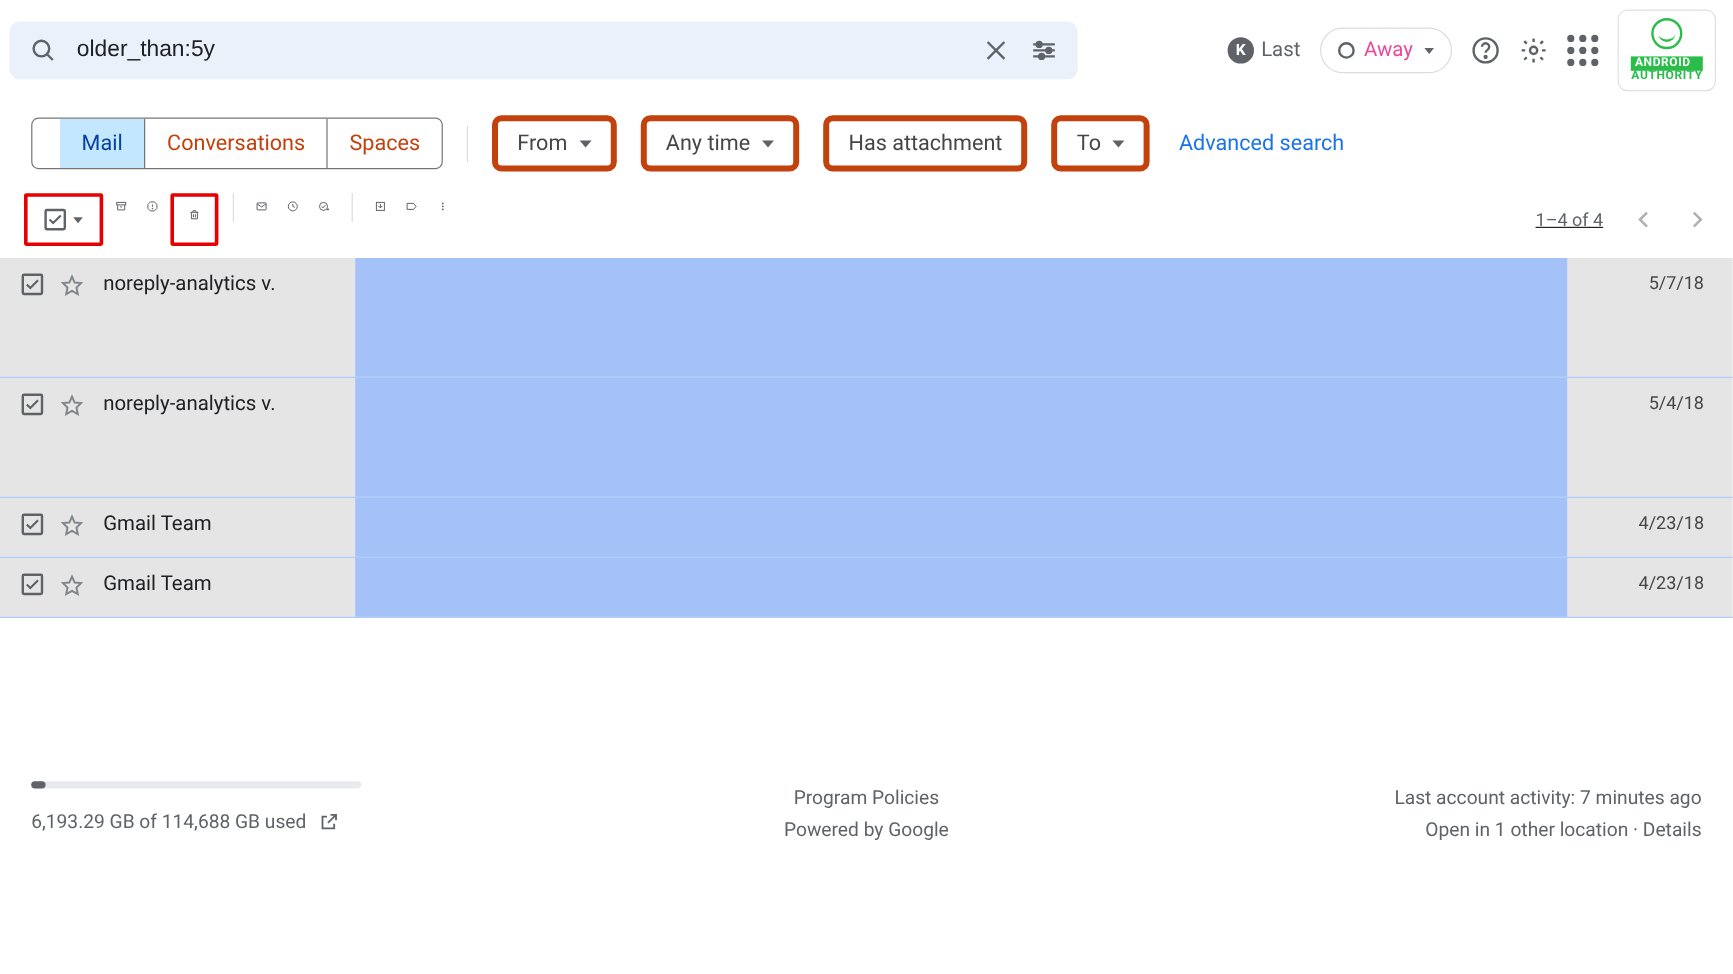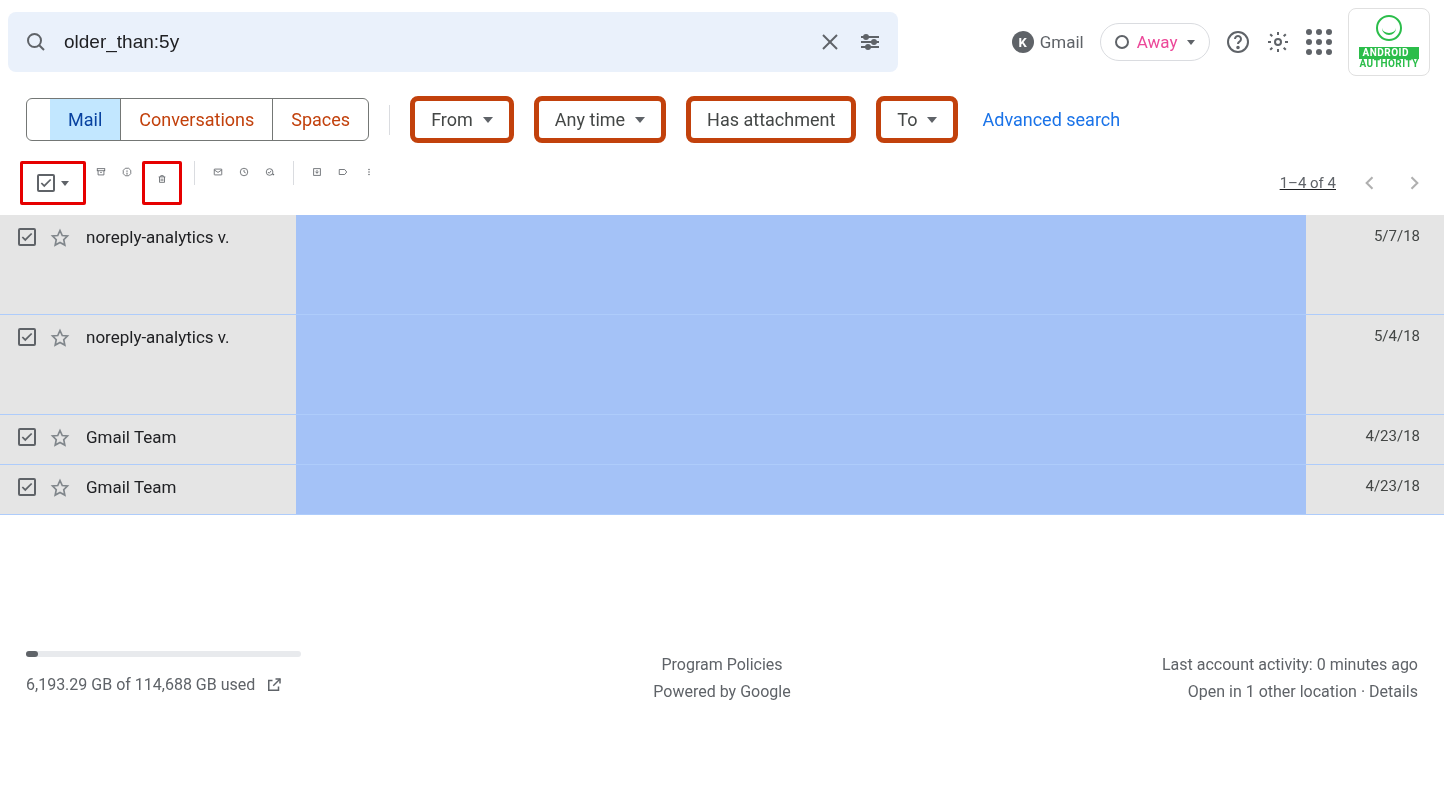--- a/index.html
+++ b/index.html
@@ -1,20 +1,20 @@
 <!DOCTYPE html>
 <html><head>
 <meta charset="utf-8">
 <style>
 * { box-sizing: border-box; margin: 0; padding: 0; }
 body { font-family: 'Google Sans', Roboto, Arial, sans-serif; background: #fff; color: #202124; width: 1444px; height: 812px; overflow: hidden; }
 
 
 .header-row { display: flex; align-items: center; padding: 8px 8px 8px 8px; gap: 16px; }
-.search-bar { flex: 0 0 890px; height: 60px; background: #eaf1fb; border-radius: 8px; display: flex; align-items: center; padding: 0 16px; }
+.search-bar { flex: 0 0 890px; height: 48px; background: #eaf1fb; border-radius: 8px; display: flex; align-items: center; padding: 0 16px; }
 .search-icon { color: #5f6368; width: 24px; height: 24px; margin-right: 16px; flex-shrink: 0; }
 .search-input { flex: 1; border: none; background: transparent; font-size: 19px; color: #202124; outline: none; }
 .search-clear, .search-options { color: #5f6368; width: 24px; height: 24px; cursor: pointer; margin-left: 16px; flex-shrink: 0; }
 
 .header-right { display: flex; align-items: center; gap: 16px; margin-left: auto; padding-right: 6px; }
 .login-chip { display: flex; align-items: center; gap: 6px; color: #5f6368; font-size: 17px; }
 .login-chip .k-circle { width: 22px; height: 22px; border-radius: 50%; background: #5f6368; color: #fff; display: flex; align-items: center; justify-content: center; font-size: 13px; font-weight: bold; }
 .status-pill { display: flex; align-items: center; gap: 8px; border: 1px solid #dadce0; border-radius: 22px; padding: 8px 14px; color: #ec4899; font-size: 17px; cursor: pointer; }
 .status-pill .circle-outline { width: 14px; height: 14px; border: 2px solid #5f6368; border-radius: 50%; }
 .hdr-icon { width: 24px; height: 24px; color: #5f6368; cursor: pointer; }
@@ -95,21 +95,21 @@
         <line x1="3" y1="17" x2="21" y2="17"></line>
         <circle cx="8" cy="7" r="2" fill="#5f6368"></circle>
         <circle cx="16" cy="12" r="2" fill="#5f6368"></circle>
         <circle cx="10" cy="17" r="2" fill="#5f6368"></circle>
       </svg>
   </div>
 
   <div class="header-right">
     <div class="login-chip">
       <div class="k-circle">K</div>
-      <span>Gmail</span>
+      <span>Last</span>
     </div>
     <div class="status-pill">
       <div class="circle-outline"></div>
       <span>Away</span>
       <div class="tri"></div>
     </div>
     <svg class="hdr-icon" viewBox="0 0 24 24" fill="none" stroke="currentColor" stroke-width="2">
         <circle cx="12" cy="12" r="10"></circle>
         <path d="M9 9a3 3 0 1 1 4.5 2.6c-.9.5-1.5 1.2-1.5 2.4"></path>
         <circle cx="12" cy="17.5" r="0.8" fill="currentColor"></circle>
@@ -303,20 +303,20 @@
           <line x1="20" y1="4" x2="11" y2="13"></line>
           <path d="M18 14v5H5V6h5"></path>
         </svg>
     </div>
   </div>
   <div class="footer-center">
     <div>Program Policies</div>
     <div>Powered by Google</div>
   </div>
   <div class="footer-right">
-    <div>Last account activity: 0 minutes ago</div>
+    <div>Last account activity: 7 minutes ago</div>
     <div>
       <a>Open in 1 other location</a>
       <span> · </span>
       <a>Details</a>
     </div>
   </div>
 </div>
 
 </body></html>

